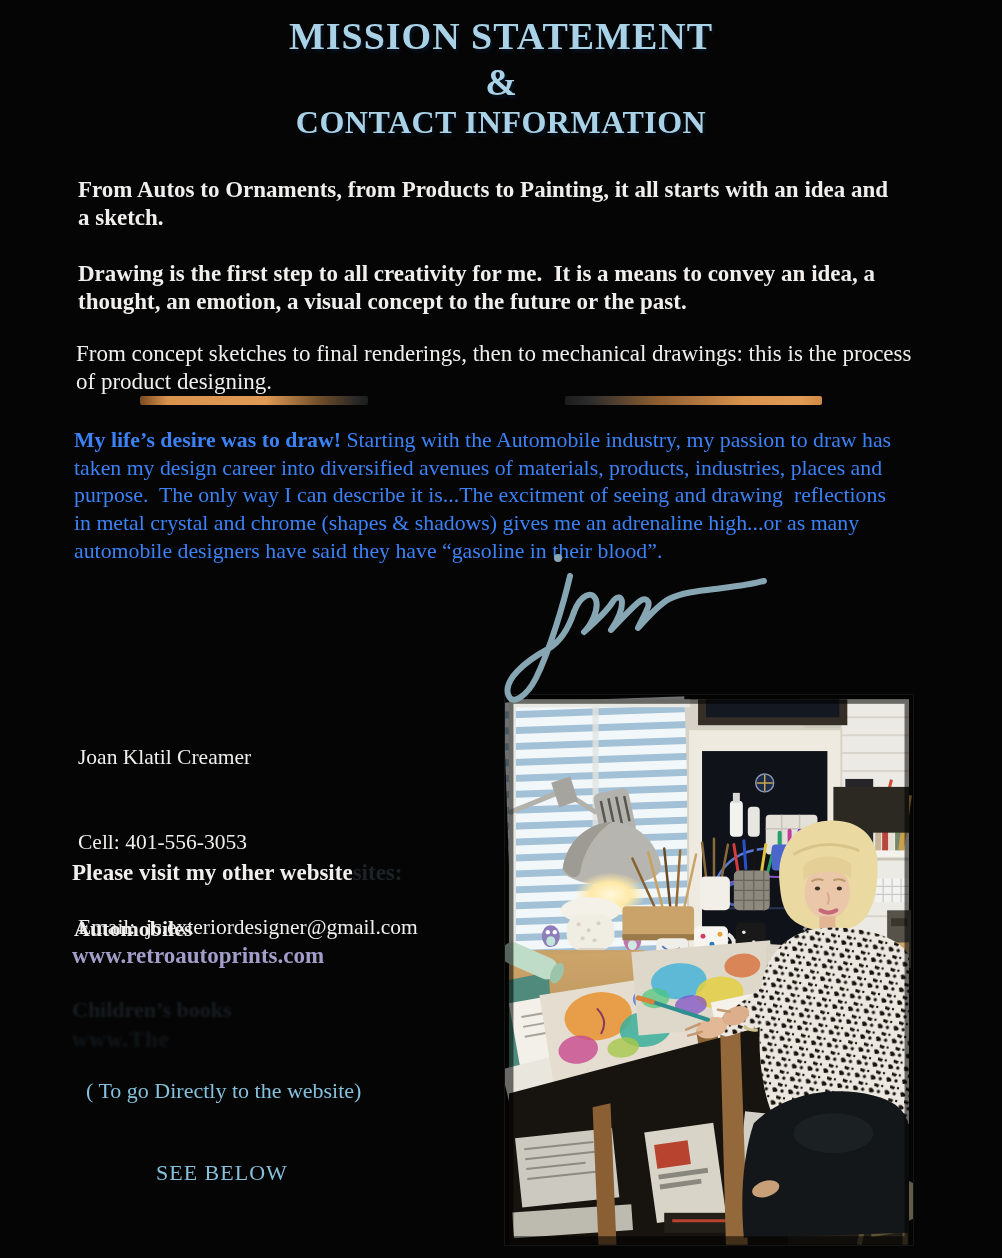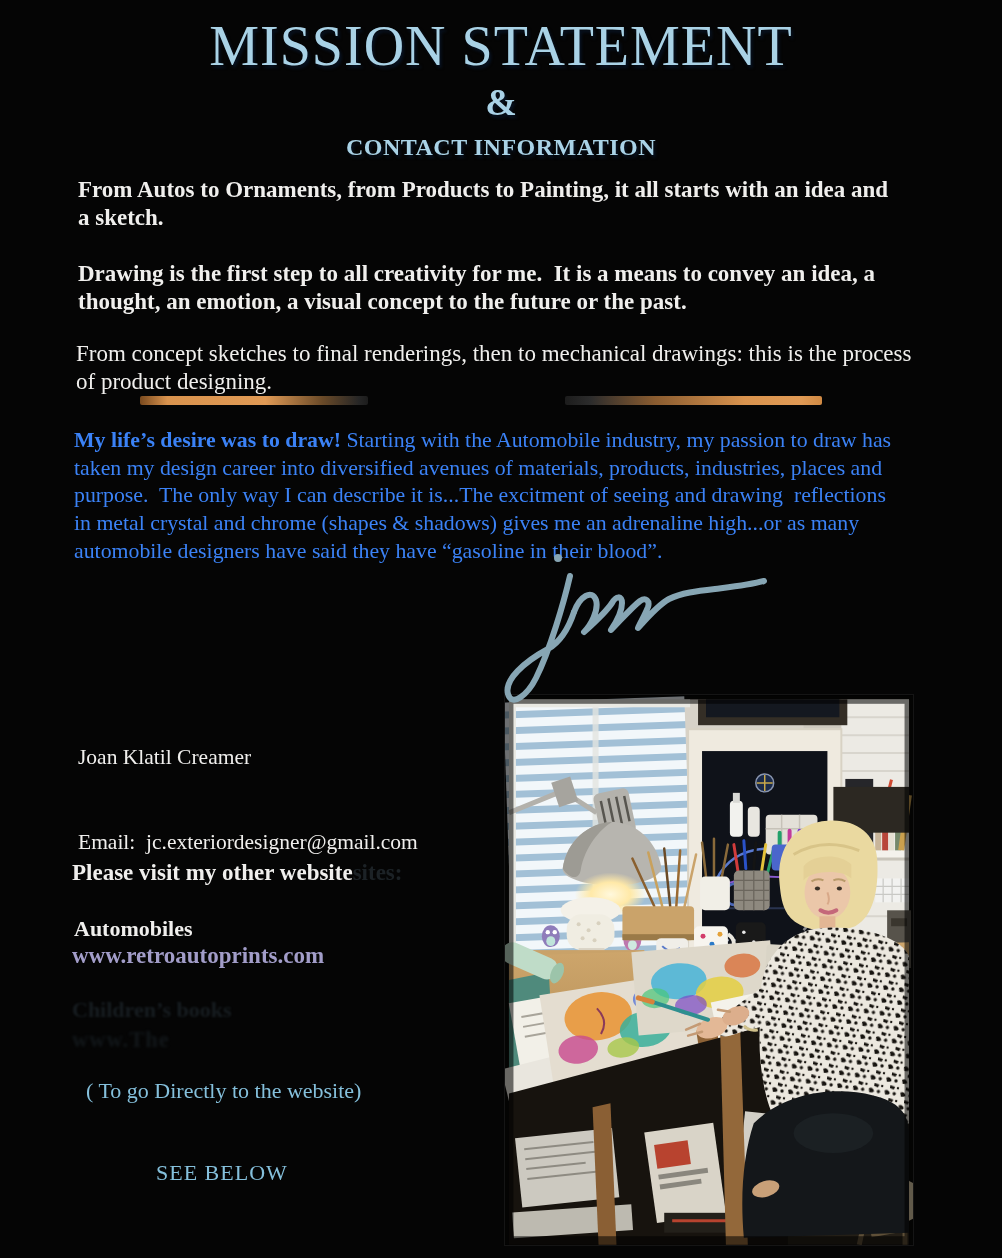--- a/index.html
+++ b/index.html
@@ -9,23 +9,23 @@
     --bar-orange:#dd9850;
     --signature-blue:#87a6b4;
   }
   html,body{margin:0;padding:0;background:#050505;}
   body{
     width:1002px;height:1258px;position:relative;overflow:hidden;
     font-family:"Liberation Serif","DejaVu Serif",serif;color:#f0efed;
   }
   .abs{position:absolute;}
   .header{left:0;right:0;top:14px;text-align:center;color:var(--title-blue);}
-  .h-main{font-size:56px;font-weight:normal;letter-spacing:1px;text-shadow:2px 3px 3px rgba(8,20,38,.9);}
+  .h-main{font-size:38px;font-weight:bold;letter-spacing:1px;text-shadow:2px 3px 3px rgba(8,20,38,.9);}
   .h-amp{font-size:38px;font-weight:bold;margin-top:2px;text-shadow:2px 3px 3px rgba(8,20,38,.9);}
-  .h-sub{font-size:24px;font-weight:bold;margin-top:10px;letter-spacing:.5px;text-shadow:2px 3px 3px rgba(8,20,38,.9);}
+  .h-sub{font-size:32px;font-weight:bold;margin-top:0;letter-spacing:.5px;text-shadow:2px 3px 3px rgba(8,20,38,.9);}
   .para{margin:8px;white-space:pre-wrap;}
   .p1{left:70px;top:168px;width:820px;font-size:23px;font-weight:bold;line-height:1.22;}
   .p2{left:70px;top:252px;width:828px;font-size:23px;font-weight:bold;line-height:1.22;}
   .p3{left:68px;top:332px;width:836px;font-size:23px;font-weight:normal;line-height:1.22;}
   .p4{left:66px;top:419px;width:830px;font-size:21.8px;font-weight:normal;line-height:1.27;color:#3b82f6;}
   .p4 b{font-weight:bold;}
   .bar{height:9px;border-radius:2px;top:396px;}
   .bar-left{left:140px;width:228px;background:linear-gradient(90deg,#7a4a1e 0%,#d9934e 12%,#e09a55 55%,#6a4a28 80%,#262626 96%,#1c1c1c 100%);}
   .bar-right{left:565px;width:257px;background:linear-gradient(90deg,#1c1c1c 0%,#2c2c2c 10%,#8a5c30 35%,#d9934e 70%,#e09a55 92%,#d08a44 100%);}
   .contact{left:78px;top:686px;font-size:21.5px;line-height:1.32;white-space:pre-wrap;}
@@ -61,20 +61,21 @@
 <svg class="abs signature" viewBox="0 0 290 170" aria-hidden="true">
   <g fill="none" stroke="#87a6b4" stroke-width="6" stroke-linecap="round" stroke-linejoin="round">
     <circle cx="60" cy="16" r="2.5" fill="#87a6b4" stroke-width="3"></circle>
     <path d="M72,34 C66,60 52,108 38,136 C30,152 14,166 10,152 C6,138 26,120 50,107 C62,100 70,88 76,70"></path>
     <path d="M76,70 C82,54 94,47 98,58 C101,68 93,83 86,90 C96,81 108,70 114,61 C118,54 124,53 124,61 C124,71 117,82 113,88 C122,79 134,65 142,59 C148,55 152,59 150,65 C147,73 142,81 140,86 C148,77 160,63 171,57 C183,51 199,49 217,47 C233,45 252,43 266,39"></path>
   </g>
 </svg>
 
 <div class="abs contact">
   <div>Joan Klatil Creamer</div>
+  <div>Cell: 401-556-3053</div>
   <div>Email:  jc.exteriordesigner@gmail.com</div>
 </div>
 
 <div class="abs visit"><span>Please visit my other website</span><span class="ghost-inline">sites:</span></div>
 
 <div class="abs autos">Automobiles</div>
 <a class="abs url" href="#">www.retroautoprints.com</a>
 
 <div class="abs ghost1">Children’s books</div>
 <div class="abs ghost2">www.The</div>

